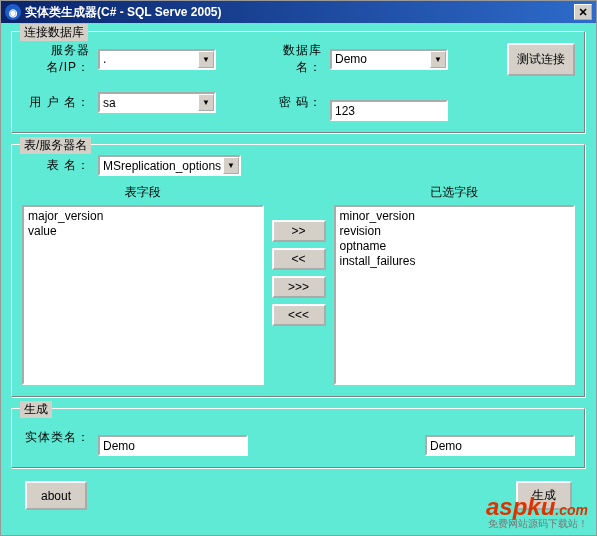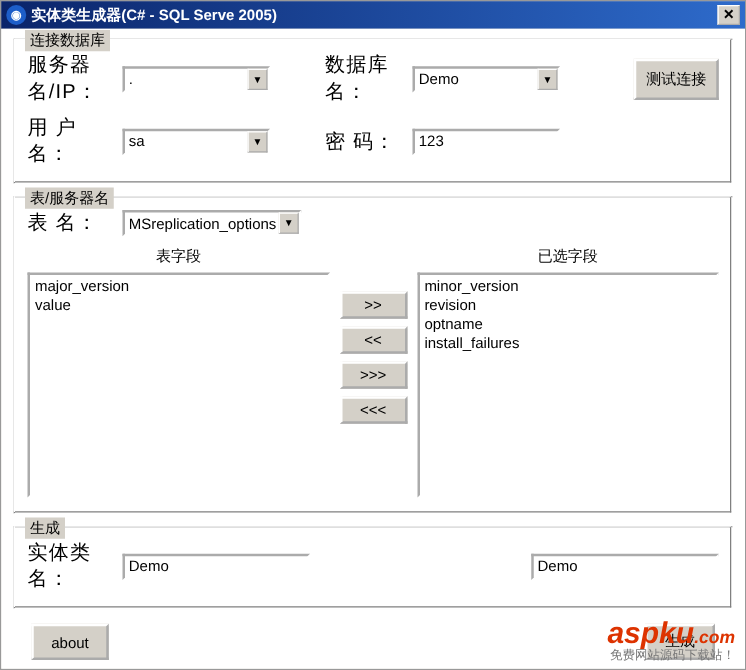--- a/index.html
+++ b/index.html
@@ -2,31 +2,31 @@
 <html><head>
   <meta charset="utf-8">
   <style>
     * { box-sizing: border-box; font-family: "SimSun", "Microsoft YaHei", sans-serif; }
     body { margin: 0; padding: 0; width: 597px; height: 536px; background: #fff; }
     .window { width: 597px; height: 536px; border: 1px solid #999; background: #d4d0c8; position: relative; }
     .titlebar { height: 22px; background: linear-gradient(to right, #0a246a, #2e6bcb); color: #fff; display: flex; align-items: center; padding: 0 4px; font-size: 12px; font-weight: bold; }
     .titlebar .icon { width: 16px; height: 16px; background: #1d5ec9; border-radius: 50%; margin-right: 4px; display: inline-flex; align-items: center; justify-content: center; font-size: 10px; }
     .titlebar .title { flex: 1; }
     .titlebar .close { width: 18px; height: 16px; background: #d4d0c8; border: 1px outset #fff; font-size: 11px; text-align: center; line-height: 14px; color: #000; font-weight: bold; cursor: pointer; }
-    .content { position: absolute; top: 22px; left: 0; right: 0; bottom: 0; background: #ffffff; padding: 8px 10px; font-size: 12px; }
+    .content { position: absolute; top: 22px; left: 0; right: 0; bottom: 0; background: #5eead4; padding: 8px 10px; font-size: 12px; }
     .fieldset { border: 1px solid #fff; border-top-color: #808080; border-left-color: #808080; padding: 10px 10px 12px 10px; position: relative; margin-bottom: 10px; }
     .fieldset::before { content: ""; position: absolute; top: -1px; left: -1px; right: 0; bottom: 0; border: 1px solid #fff; border-right-color: #808080; border-bottom-color: #808080; pointer-events: none; }
     .legend { position: absolute; top: -8px; left: 8px; background: #d4d0c8; padding: 0 4px; font-size: 12px; z-index: 1; }
     .row { display: flex; align-items: center; margin-bottom: 8px; gap: 8px; }
     .row:last-child { margin-bottom: 0; }
-    .label { width: 68px; text-align: left; font-size: 16px; letter-spacing: 1px; }
+    .label { width: 68px; text-align: right; font-size: 12px; letter-spacing: 1px; }
     .combo, .textbox { height: 21px; border: 2px inset #fff; background: #fff; font-size: 12px; padding: 0 3px; }
     .combo { width: 118px; display: flex; align-items: center; justify-content: space-between; cursor: pointer; }
     .combo .arrow { width: 16px; height: 17px; background: #d4d0c8; border: 1px outset #fff; text-align: center; font-size: 8px; line-height: 15px; margin-right: -3px; }
-    .textbox { width: 110px; }
+    .textbox { width: 110px; margin-top: 16px; }
     .btn { background: #d4d0c8; border: 2px outset #fff; font-size: 12px; padding: 4px 10px; cursor: pointer; user-select: none; }
     .fields-wrap { display: flex; gap: 8px; align-items: flex-start; margin-top: 6px; }
     .listbox-col { flex: 1; }
     .listlabel { text-align: center; font-size: 12px; margin-bottom: 4px; }
     .listbox { height: 180px; width: 100%; border: 2px inset #fff; background: #fff; font-size: 12px; padding: 2px 4px; overflow: auto; }
     .listbox .item { line-height: 15px; cursor: pointer; }
     .move-btns { display: flex; flex-direction: column; gap: 6px; margin-top: 36px; }
     .move-btns .btn { width: 54px; text-align: center; padding: 2px 0; }
     .bottom-btns { display: flex; justify-content: space-between; padding: 2px 14px; }
     .watermark { position: absolute; bottom: 4px; right: 8px; font-size: 24px; font-weight: bold; font-style: italic; color: #dd3300; pointer-events: none; font-family: Arial; }

